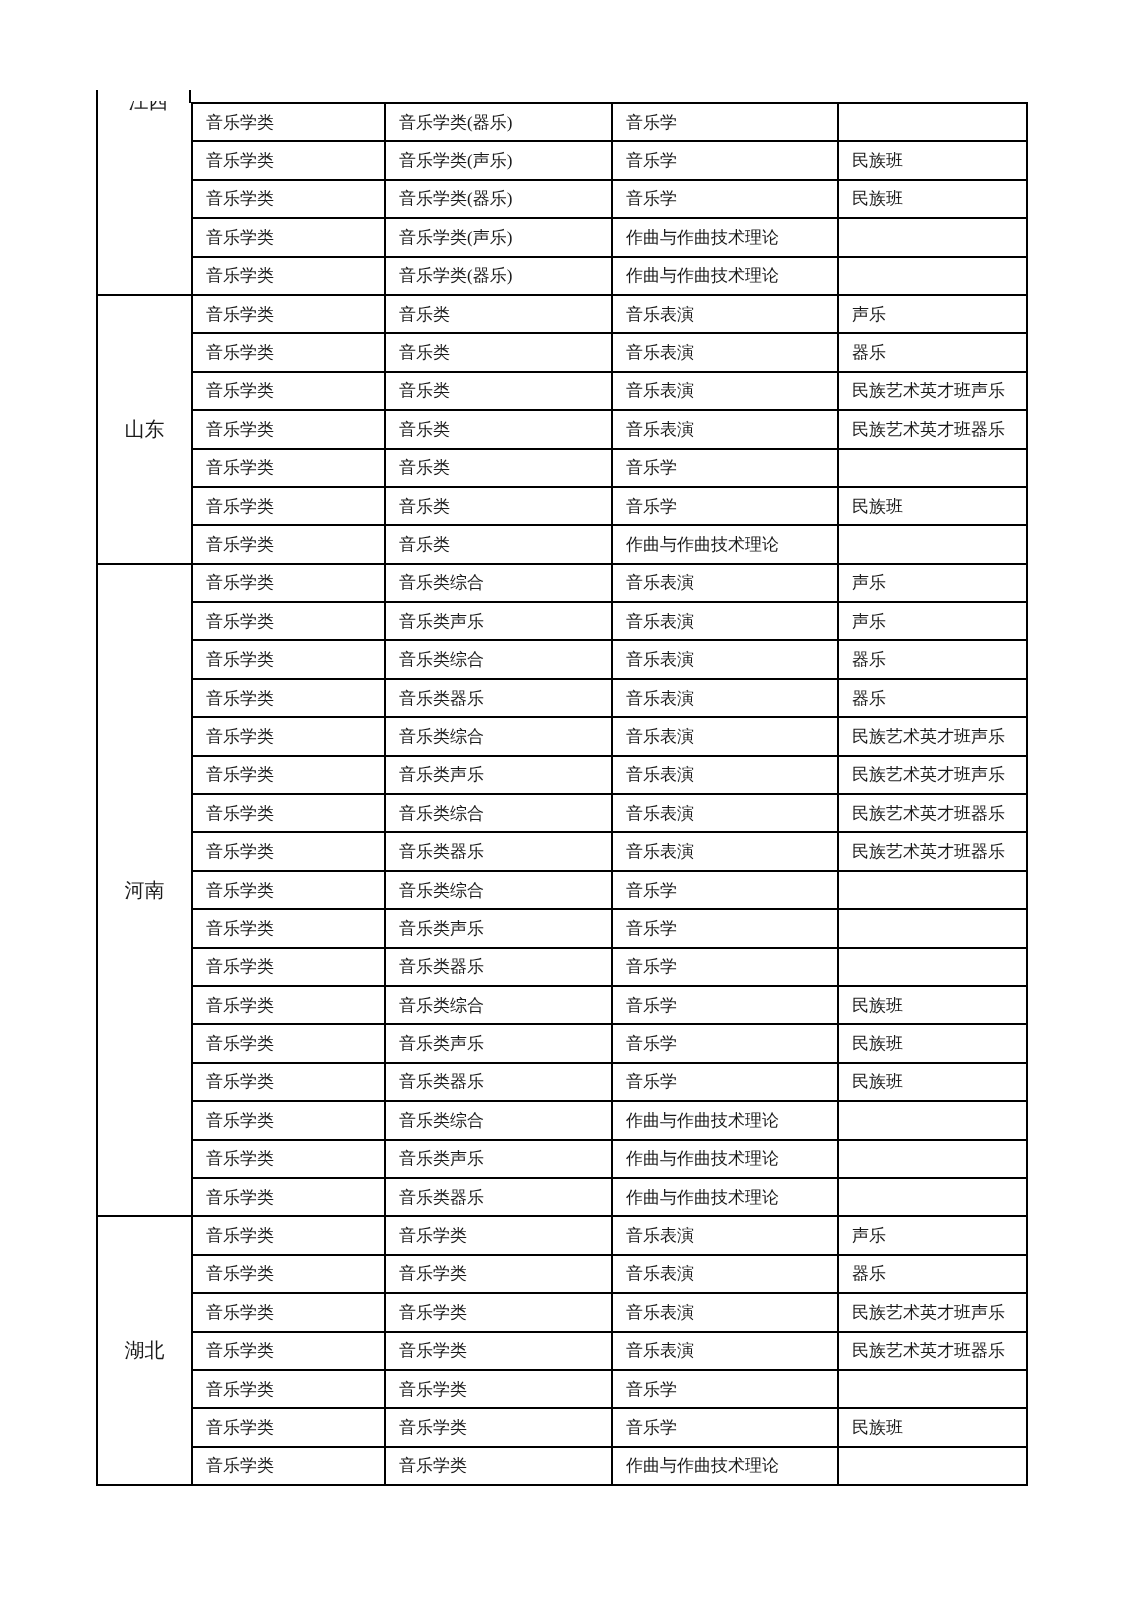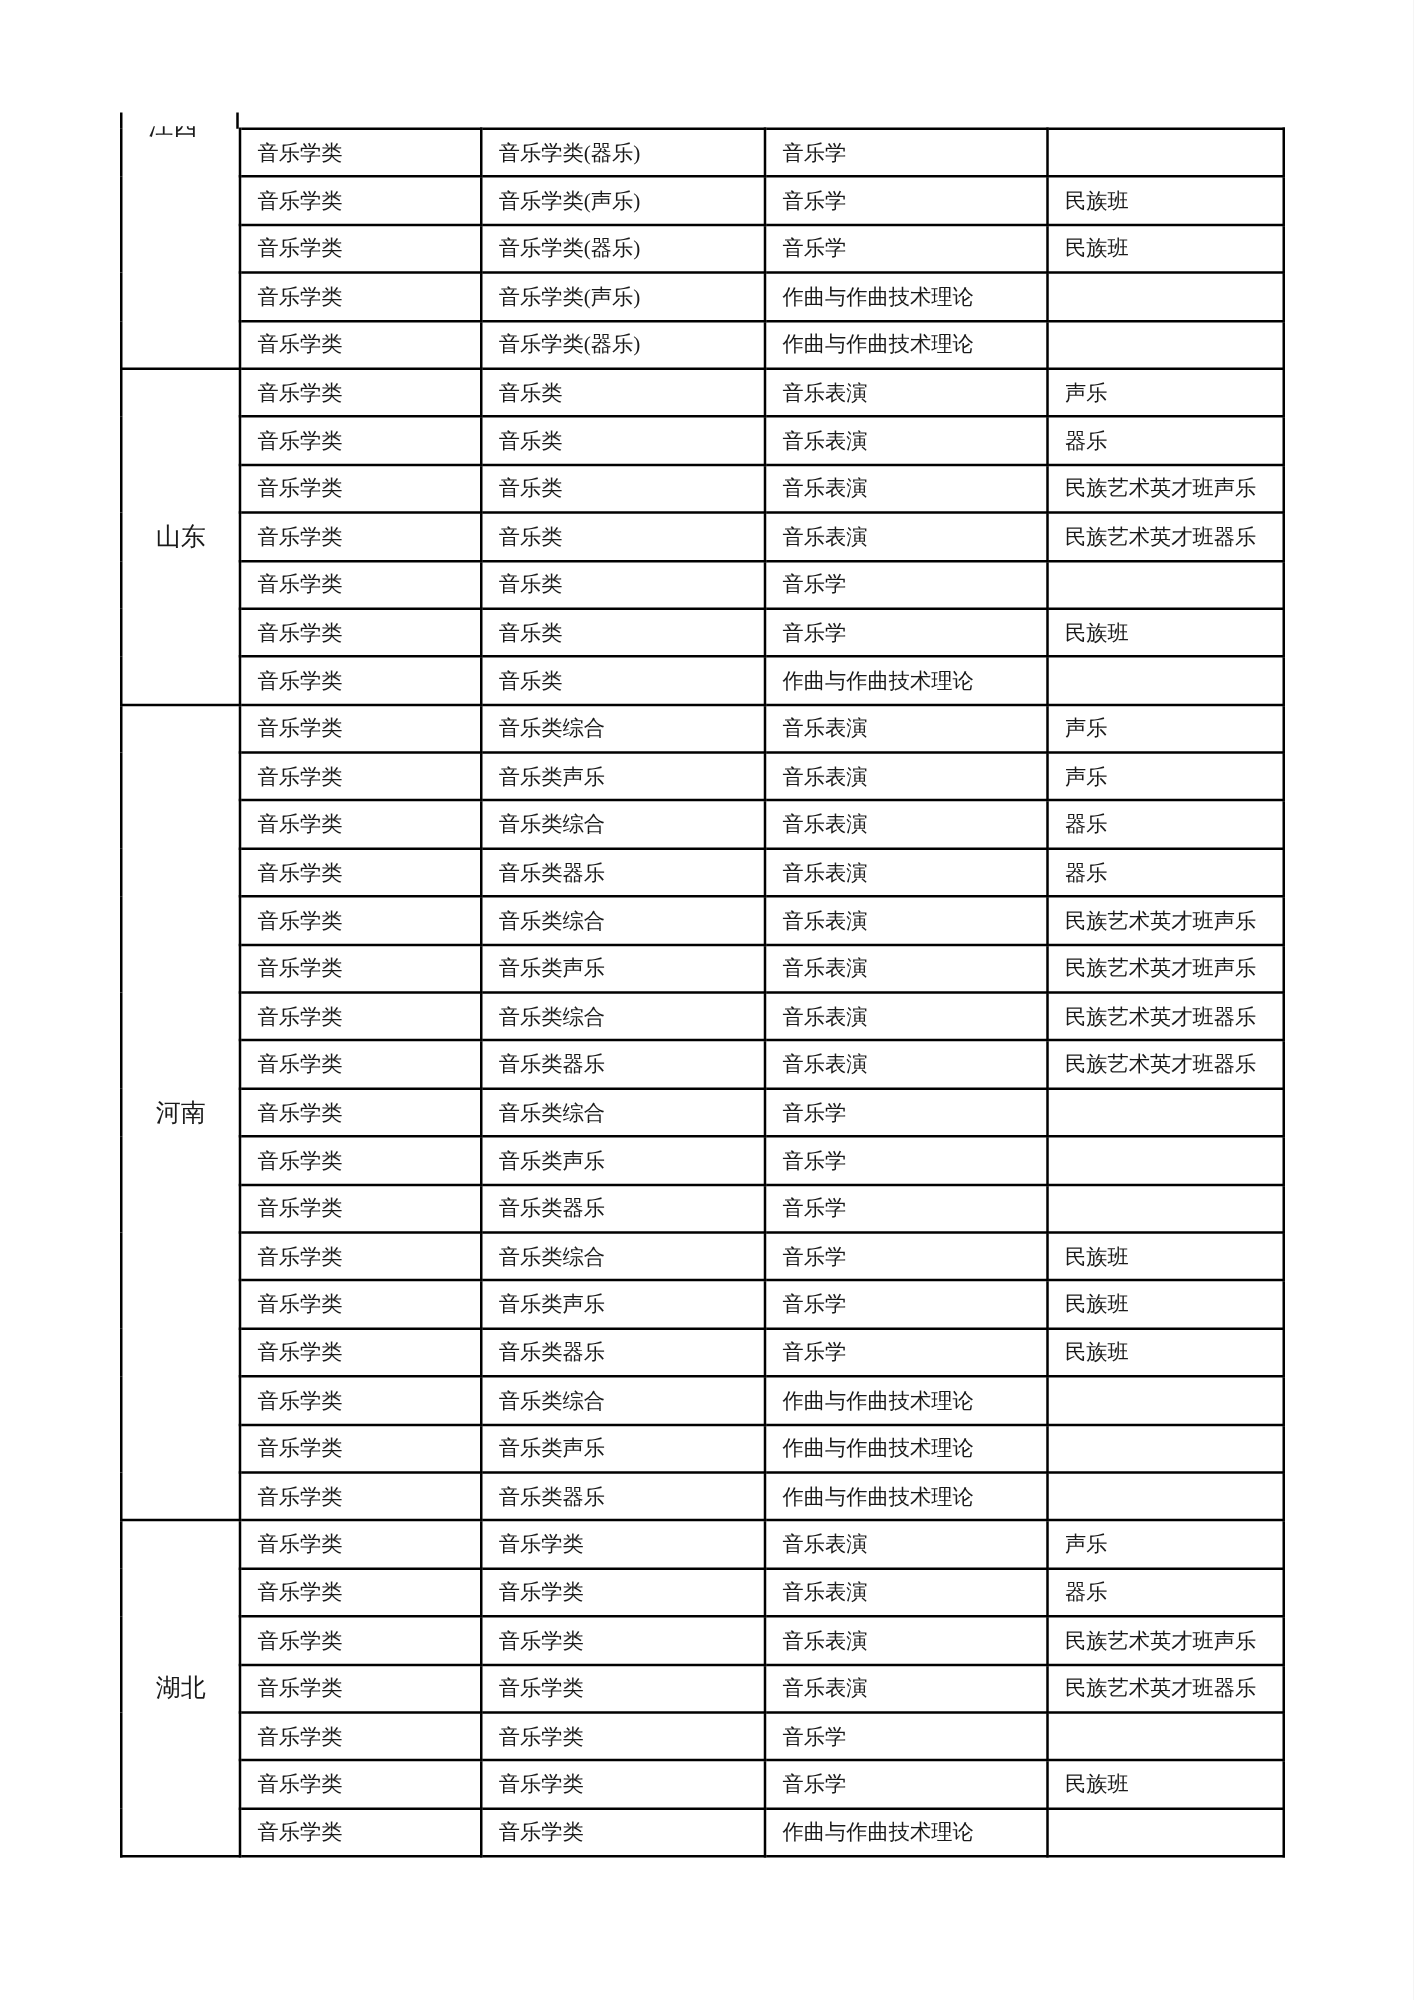--- a/index.html
+++ b/index.html
@@ -33,21 +33,21 @@
     text-align:center;
     padding:0;
     font-size:20px;
   }
   table.maintable td.province.clipped{
     border-top:none;
   }
   
   .jx-clip{
     position:absolute;
-    left:92px;top:101px;
+    left:102px;top:101px;
     width:93px;height:12px;
     overflow:hidden;
     text-align:center;
     font-size:20px;
   }
   .jx-clip span{display:block;line-height:22px;margin-top:-11px;}
   
   .stub{position:absolute;width:2px;height:13px;top:90px;background:#000000;}
   .stub.s-left{left:96px;}
   .stub.s-mid{left:189px;}

